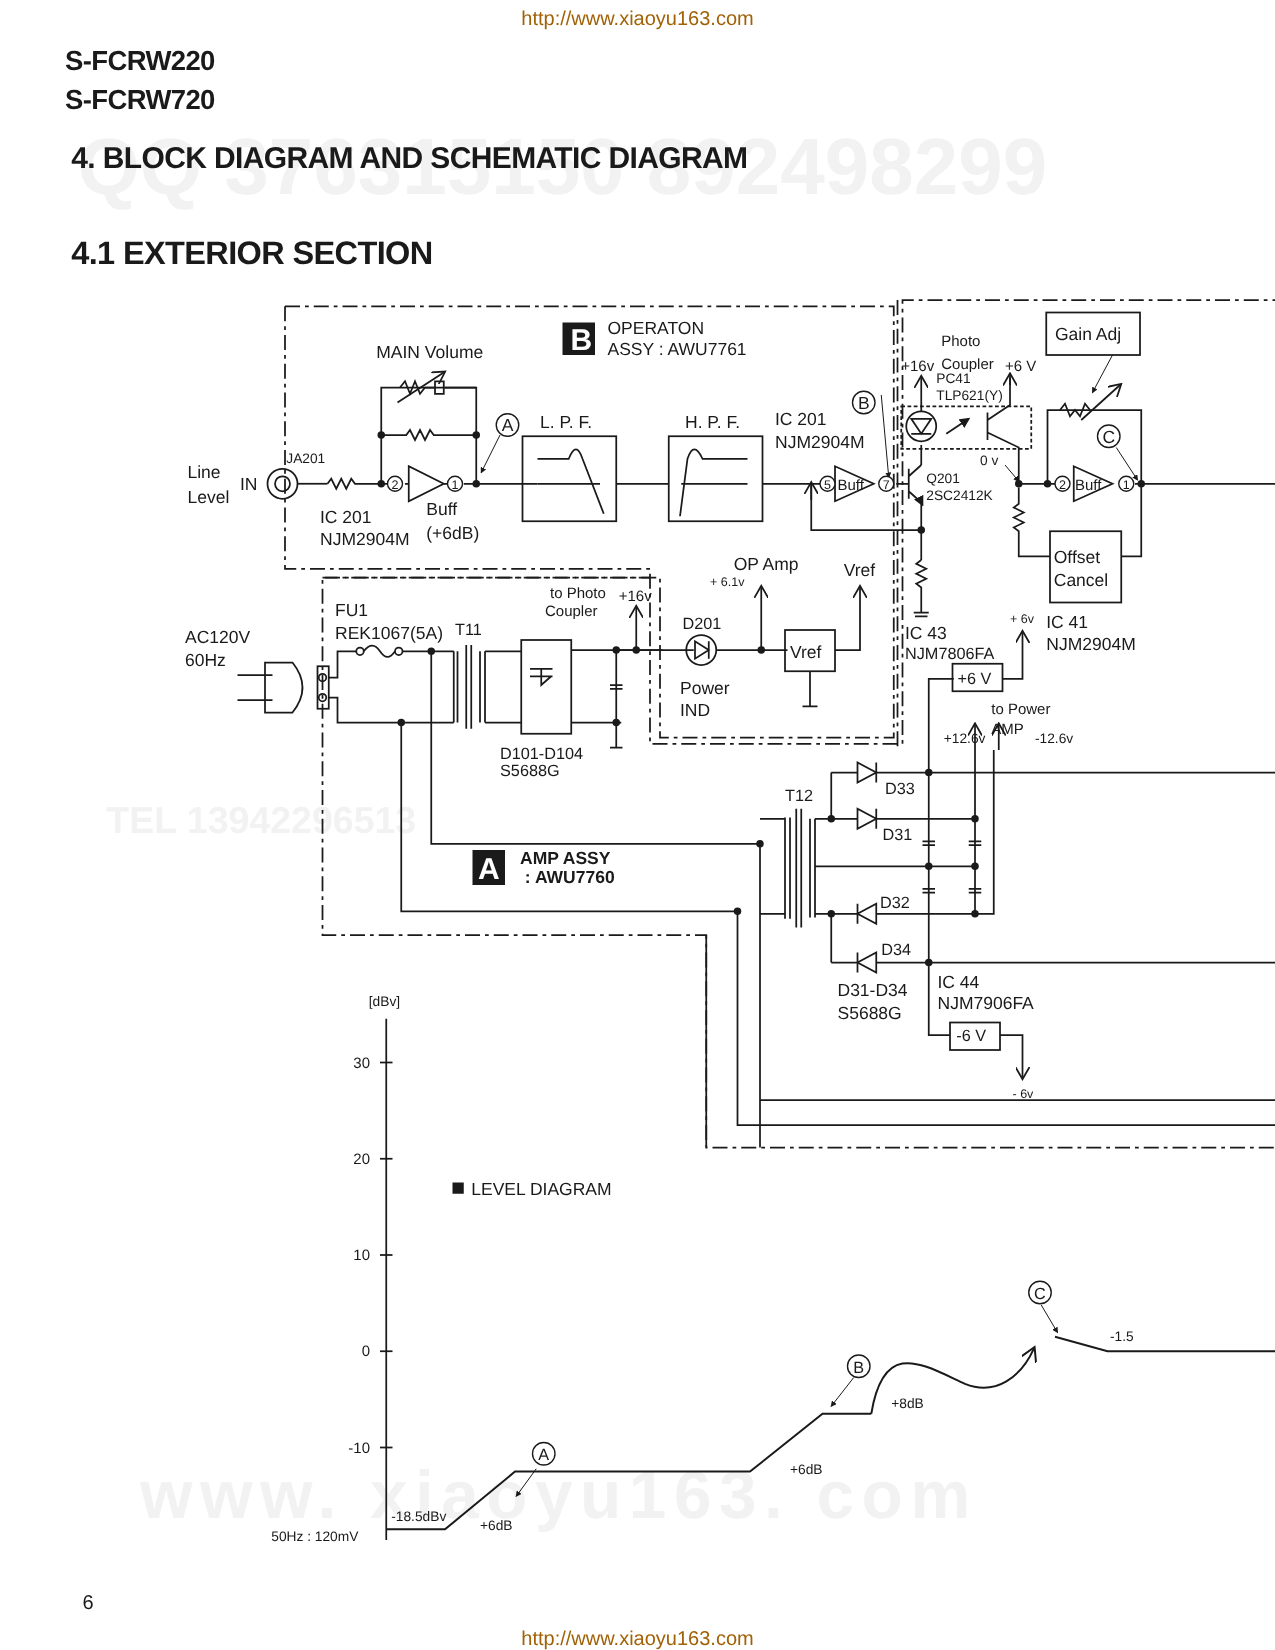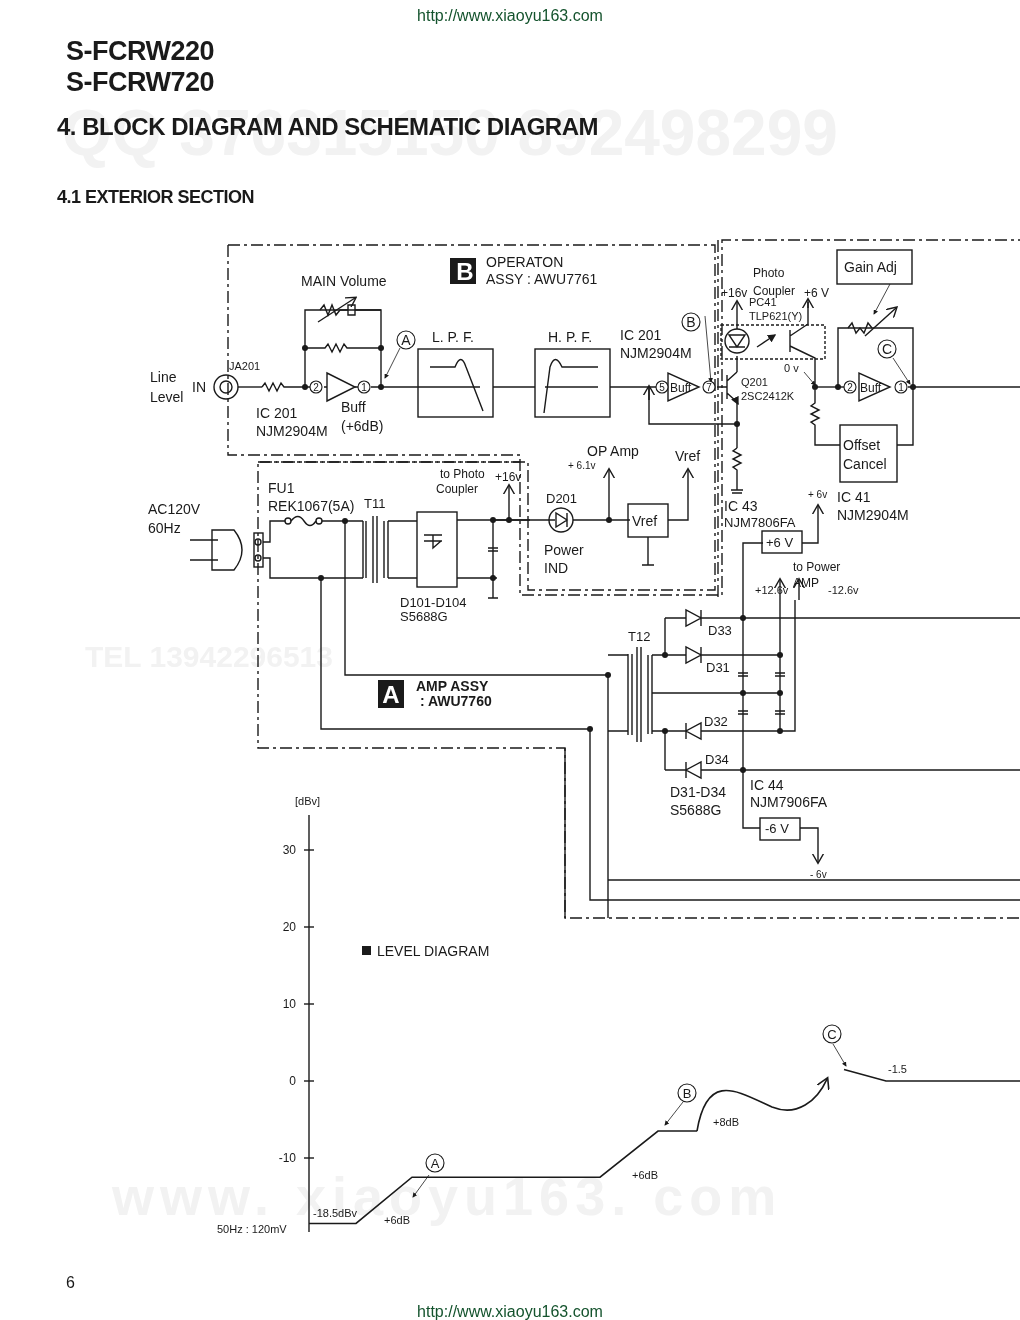--- a/index.html
+++ b/index.html
@@ -1,20 +1,20 @@
 <!DOCTYPE html>
 <html><head>
 <meta charset="utf-8">
 <style>
   html, body { margin:0; padding:0; background:#fff; }
   body { width:1020px; height:1320px; position:relative; overflow:hidden; font-family:"Liberation Sans", sans-serif; color:#1a1a1a; }
-  .url { position:absolute; left:0; width:1020px; text-align:center; font-size:16px; color:#14532d; }
-  .model { position:absolute; left:66px; font-size:27px; font-weight:bold; letter-spacing:-0.5px; }
+  .url { position:absolute; left:0; width:1020px; text-align:center; font-size:16px; color:#a16207; }
+  .model { position:absolute; left:52px; font-size:22px; font-weight:bold; letter-spacing:-0.5px; }
   .title { position:absolute; left:57px; top:113px; font-size:24px; font-weight:bold; letter-spacing:-0.5px; }
-  .subtitle { position:absolute; left:57px; top:187px; font-size:18px; font-weight:bold; letter-spacing:-0.5px; }
+  .subtitle { position:absolute; left:57px; top:187px; font-size:26px; font-weight:bold; letter-spacing:-0.5px; }
   .pageno { position:absolute; left:66px; top:1274px; font-size:16px; }
   .wm-big { position:absolute; font-weight:bold; color:#f2f2f2; pointer-events:none; white-space:nowrap; }
   svg { position:absolute; left:0; top:0; }
   svg text { font-family:"Liberation Sans", sans-serif; fill:#1a1a1a; }
 </style>
 </head>
 <body>
 
 <div class="wm-big" style="left:62px;top:96px;font-size:64px;">QQ 376315150  892498299</div>
 <div class="wm-big" style="left:85px;top:640px;font-size:30px;">TEL 13942296513</div>

